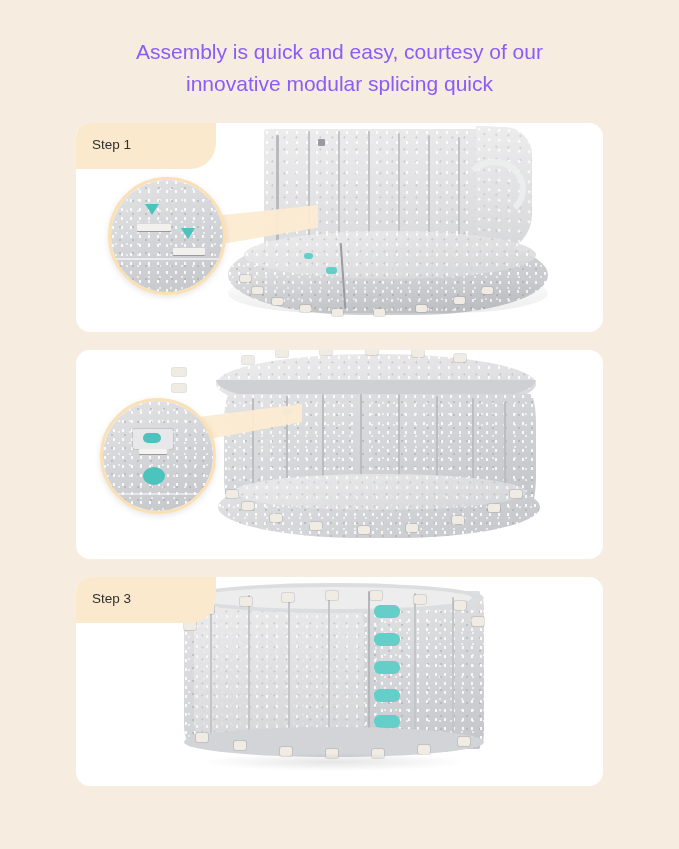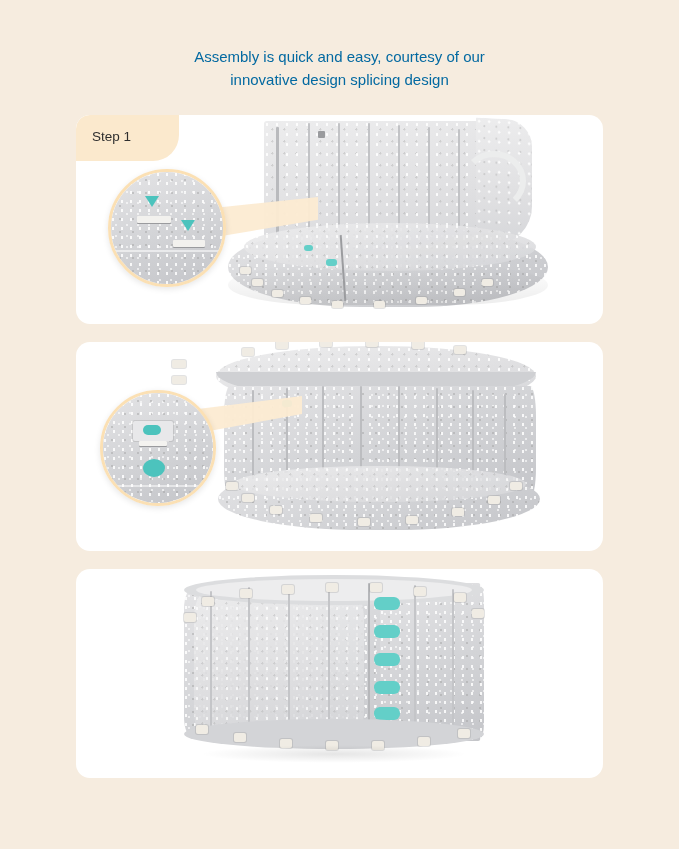--- a/index.html
+++ b/index.html
@@ -25,24 +25,24 @@
     text-align: center;
   }
   .title {
     font-size: 27px;
     font-weight: bold;
     color: #1b1b1b;
     letter-spacing: 0.2px;
     margin: 0 0 14px 0;
   }
   .subtitle {
-    font-size: 15px;
-    color: #0369a1;
+    font-size: 21px;
+    color: #8b5cf6;
     line-height: 1.5;
-    margin: 12px auto;
+    margin: 2px auto;
     max-width: 470px;
   }
   .steps {
     margin-top: 24px;
     padding: 0 76px;
     box-sizing: border-box;
   }
   .card {
     position: relative;
     background: #ffffff;
@@ -56,20 +56,21 @@
   .step-tag {
     position: absolute;
     left: 0;
     top: 0;
     width: 103px;
     height: 46px;
     background: #fbe9cd;
     border-bottom-right-radius: 26px;
     border-top-left-radius: 14px;
     z-index: 6;
+    padding-left: 37px;
   }
   .step-tag .label {
     position: absolute;
     left: 16px;
     top: 14px;
     font-size: 13.5px;
     color: #2f2f2f;
   }
 
   
@@ -145,21 +146,21 @@
   }
 </style>
 </head>
 <body>
 
 <div class="page">
 
   <div class="header">
     <p class="subtitle">
       <span>Assembly is quick and easy, courtesy of our</span><br>
-      <span>innovative design splicing design</span>
+      <span>innovative modular splicing quick</span>
     </p>
   </div>
 
   <div class="steps">
 
     <div class="card">
       <div class="illus">
 
         <div class="felt felt-light" style="left:188px; top:6px; width:240px; height:128px; border-radius:3px;"></div>
         <div class="slot" style="left:200px; top:12px; width:3px; height:110px; background:#b9babd;"></div>
@@ -304,16 +305,19 @@
         <div class="tab" style="left:158px; top:164px; width:12px; height:9px;"></div>
         <div class="tab" style="left:204px; top:170px; width:12px; height:9px;"></div>
         <div class="tab" style="left:250px; top:172px; width:12px; height:9px;"></div>
         <div class="tab" style="left:296px; top:172px; width:12px; height:9px;"></div>
         <div class="tab" style="left:342px; top:168px; width:12px; height:9px;"></div>
         <div class="tab" style="left:382px; top:160px; width:12px; height:9px;"></div>
 
         <div class="shade" style="left:124px; top:176px; width:268px; height:18px; border-radius:50%; background:radial-gradient(ellipse at center, rgba(0,0,0,.10), rgba(0,0,0,0) 70%);"></div>
 
       </div>
+      <div class="step-tag">
+        <span class="label">Step 3</span>
+      </div>
     </div>
 
   </div>
 </div>
 
 </body></html>

